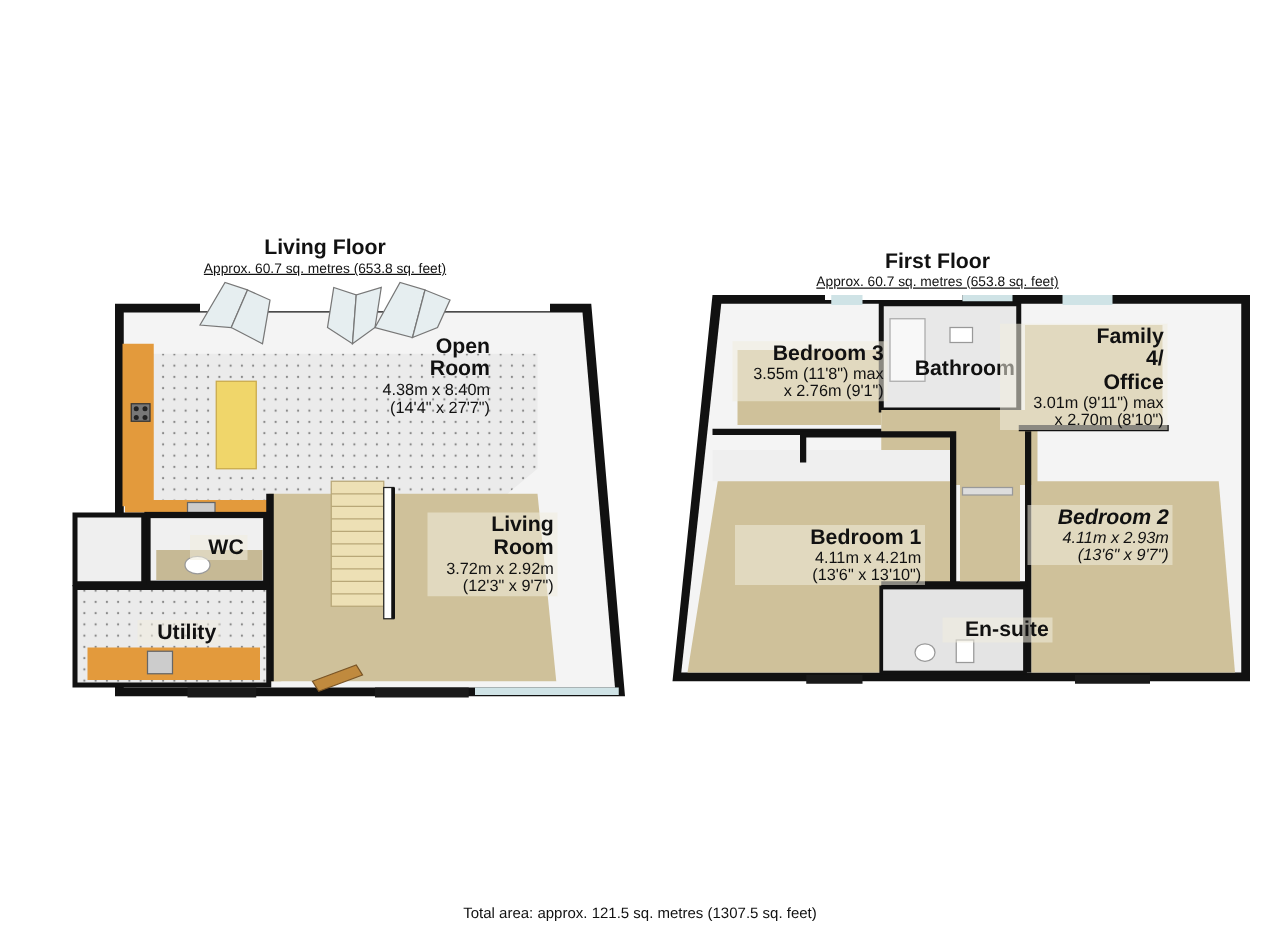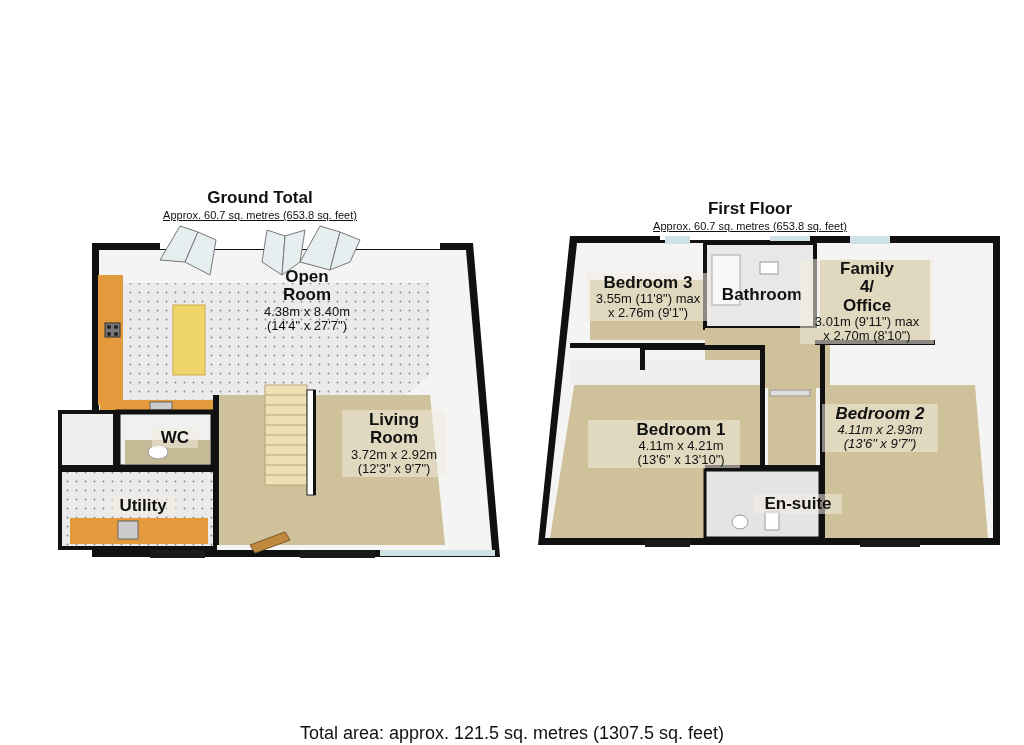--- a/index.html
+++ b/index.html
@@ -1,29 +1,29 @@
 <!DOCTYPE html>
 <html><head>
 <meta charset="utf-8">
 <style>
   html,body{margin:0;padding:0;background:#fff;}
   body{width:1024px;height:745px;position:relative;overflow:hidden;font-family:"Liberation Sans",sans-serif;color:#111;}
   .floor-title{position:absolute;text-align:center;font-weight:bold;font-size:17px;line-height:18px;}
   .floor-sub{position:absolute;text-align:center;font-size:11px;line-height:12px;text-decoration:underline;}
   svg{position:absolute;left:0;top:0;}
-  .label{position:absolute;text-align:center;line-height:1.08;}
+  .label{position:absolute;text-align:right;line-height:1.08;}
   .label .name{font-weight:bold;font-size:17px;display:block;}
   .label .dim{font-size:13px;display:block;}
   .lbl-bg{background:rgba(240,236,222,0.55);padding:1px 3px;}
-  .total{position:absolute;left:0;width:1024px;top:723px;text-align:center;font-size:18px;}
+  .total{position:absolute;left:0;width:1024px;top:723px;text-align:center;font-size:12px;}
 </style>
 </head>
 <body>
 
-<div class="floor-title" style="left:160px;width:200px;top:189px;">Ground Total</div>
+<div class="floor-title" style="left:160px;width:200px;top:189px;">Living Floor</div>
 <div class="floor-sub" style="left:140px;width:240px;top:209px;">Approx. 60.7 sq. metres (653.8 sq. feet)</div>
 
 <div class="floor-title" style="left:660px;width:180px;top:200px;">First Floor</div>
 <div class="floor-sub" style="left:630px;width:240px;top:220px;">Approx. 60.7 sq. metres (653.8 sq. feet)</div>
 
 <svg width="1024" height="745" viewBox="0 0 1024 745">
   <defs>
     <pattern id="tile" width="9" height="9" patternUnits="userSpaceOnUse">
       <rect width="9" height="9" fill="#ebebeb"></rect>
       <circle cx="4.5" cy="4.5" r="0.9" fill="#888"></circle>

